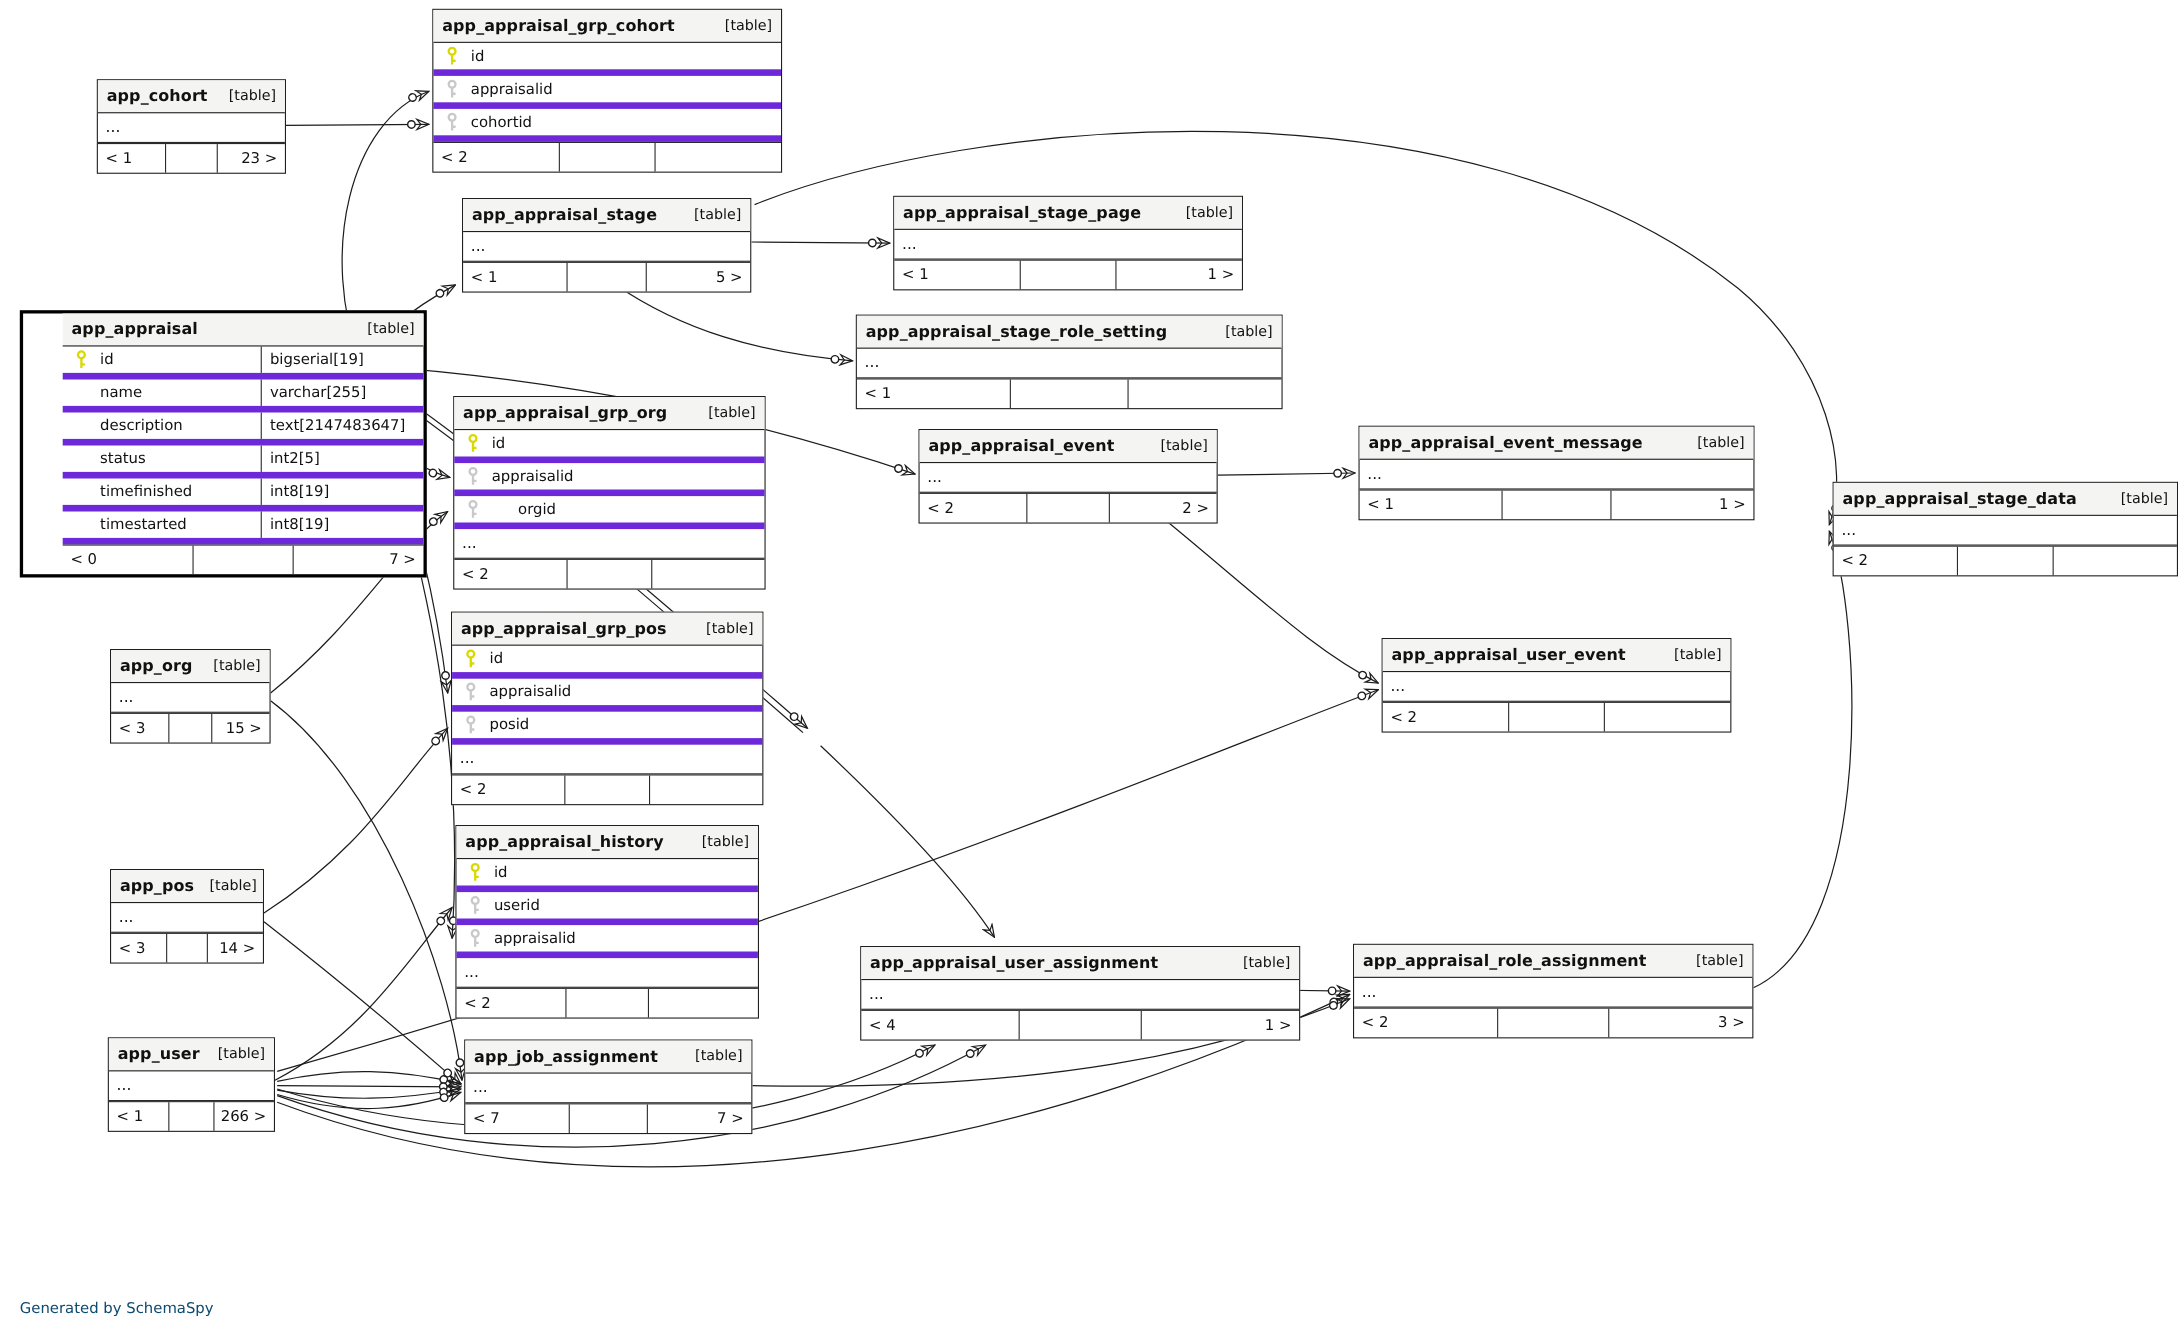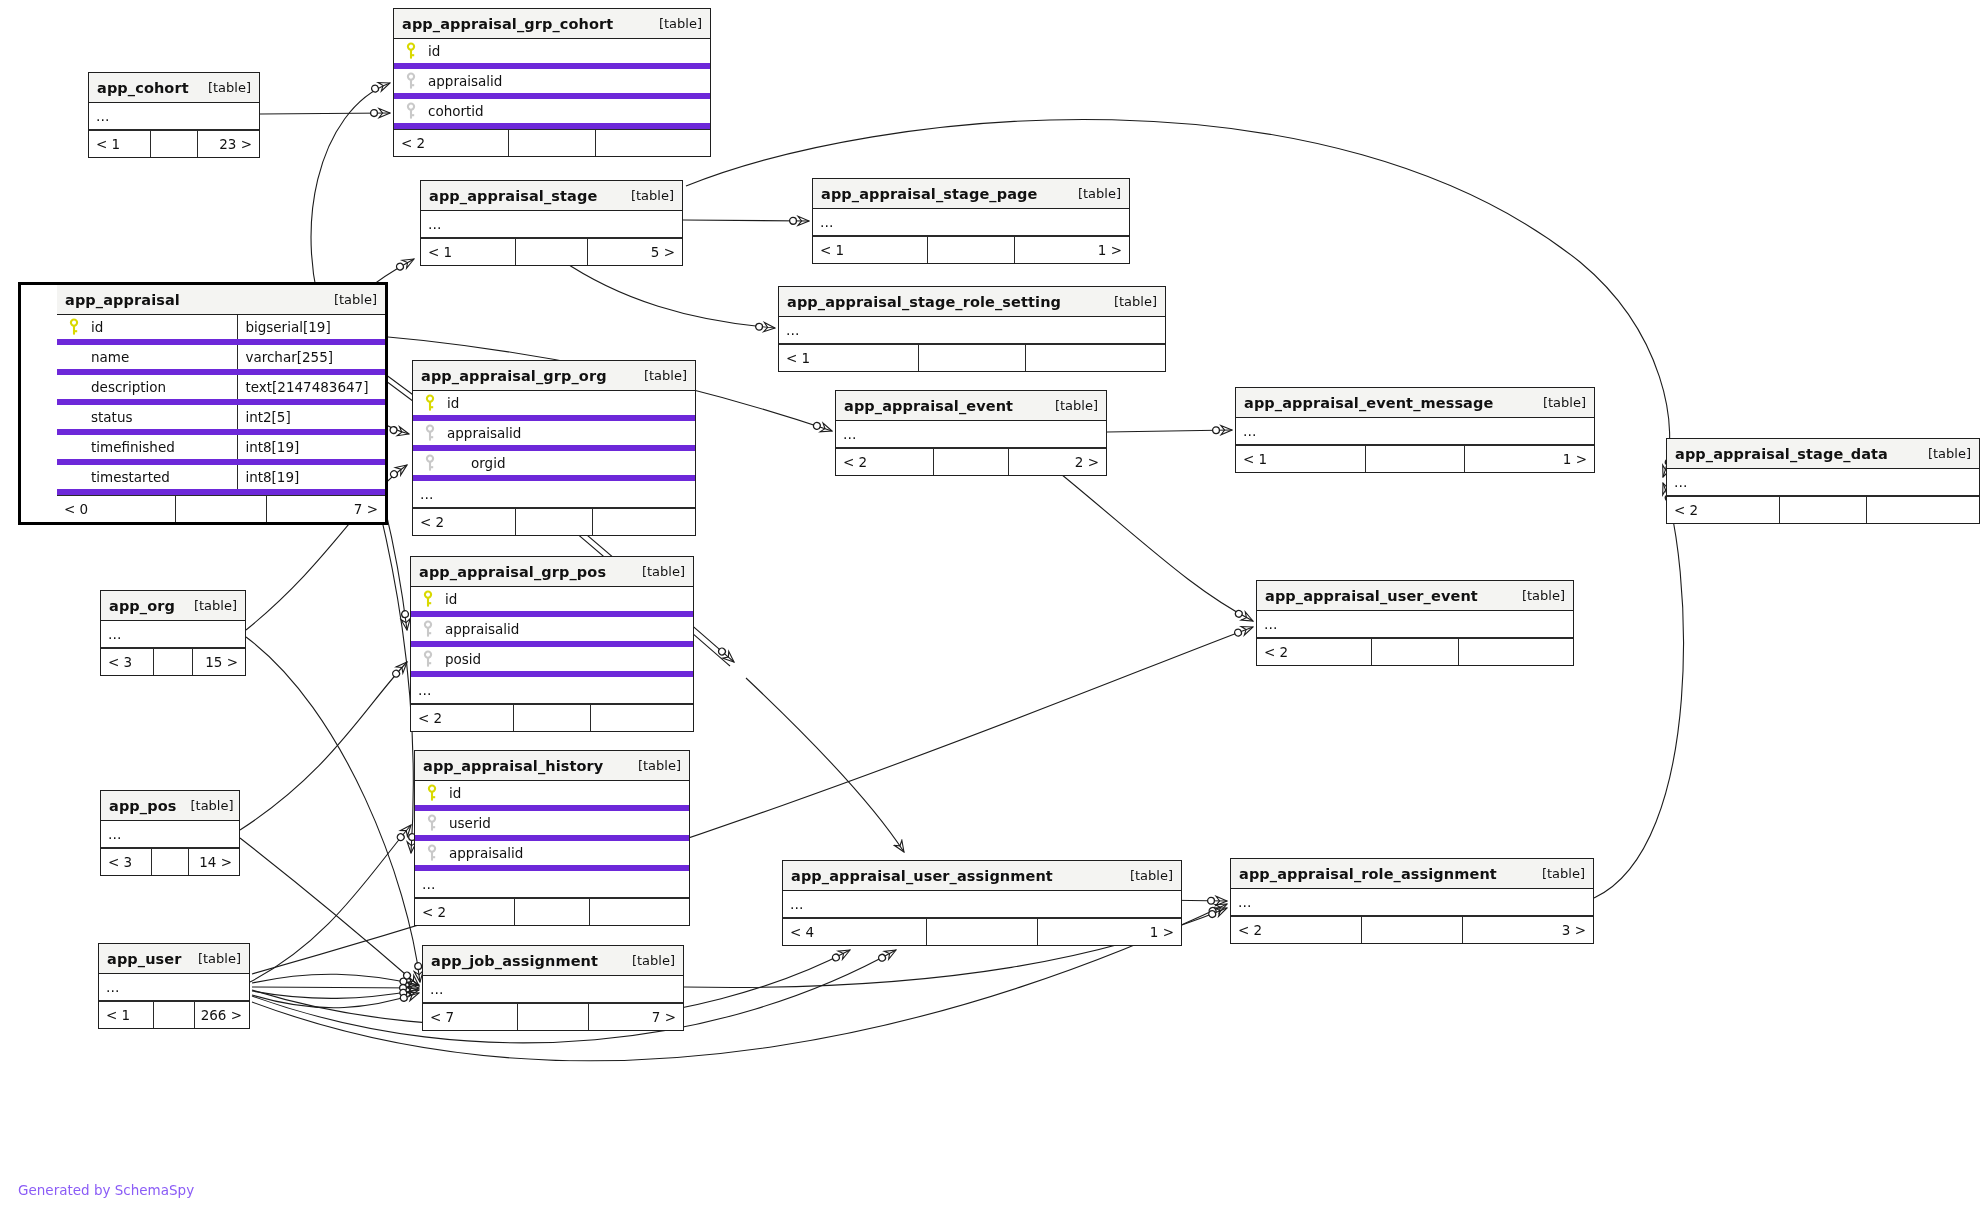--- a/index.html
+++ b/index.html
@@ -33,21 +33,21 @@
     border-left:1px solid #2a2a2a;padding-left:7px;white-space:nowrap;
   }
   .tbl-ellipsis{
     height:27px;display:flex;align-items:center;padding-left:7px;
     border-bottom:1px solid #2a2a2a;font-size:14px;box-sizing:border-box;
   }
   .tbl-footer{height:27px;display:flex;box-sizing:border-box;border-top:1px solid #2a2a2a;font-size:13.5px;}
   .ft-left{flex:0 0 36%;display:flex;align-items:center;padding-left:7px;box-sizing:border-box;white-space:nowrap;}
   .ft-mid{flex:0 0 28%;border-left:1px solid #2a2a2a;border-right:1px solid #2a2a2a;box-sizing:border-box;}
   .ft-right{flex:1;display:flex;align-items:center;justify-content:flex-end;padding-right:7px;box-sizing:border-box;white-space:nowrap;}
-  #credit{position:absolute;left:18px;top:1182px;font-size:13.5px;color:#8b5cf6;}
+  #credit{position:absolute;left:18px;top:1182px;font-size:13.5px;color:#0c4a6e;}
 </style>
 </head>
 <body>
 
 <div id="canvas">
   <svg id="edges" xmlns="http://www.w3.org/2000/svg" width="1980" height="1210">
     <defs>
       <marker id="crow" viewBox="0 0 22 12" refX="21" refY="6" markerWidth="22" markerHeight="12" orient="auto" markerUnits="userSpaceOnUse">
         <circle cx="5" cy="6" r="3.4" fill="#ffffff" stroke="#1c1c1c" stroke-width="1.3"></circle>
         <path d="M 21 6 L 10 1.4 L 13.6 6 L 10 10.6 Z" fill="#1c1c1c"></path>

